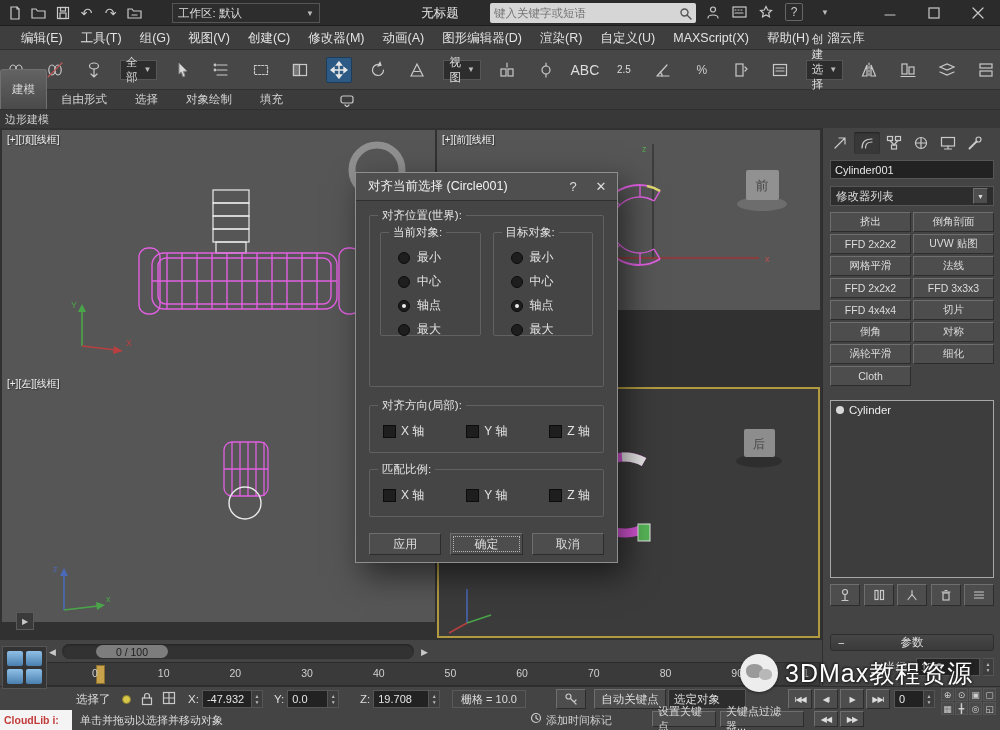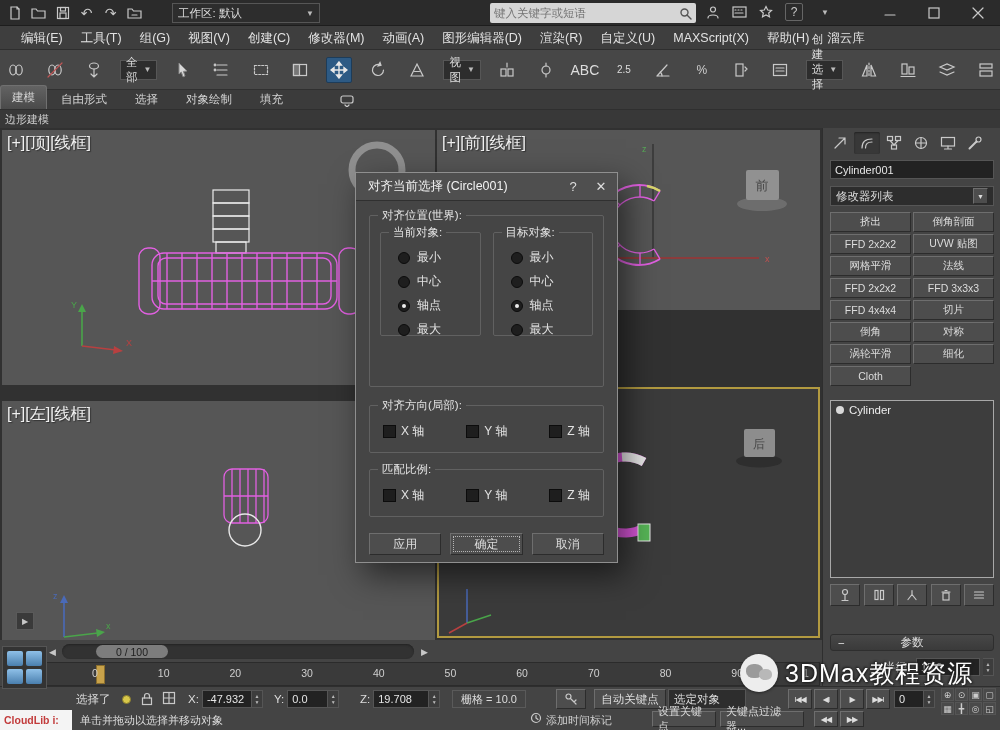--- a/index.html
+++ b/index.html
@@ -23,27 +23,27 @@
 #menubar .mi{padding:0 9px;line-height:24px;font-size:12.5px;color:#e2e2e2;white-space:nowrap}
 
 #toolbar{position:absolute;left:0;top:50px;width:1000px;height:40px;background:#474747;display:flex;align-items:center;padding:0 3px;gap:13px;border-bottom:1px solid #303030}
 .tb-ic{width:26px;height:26px;border-radius:2px;font-size:14px;flex:none}
 .tb-ic.active{background:#2d5a84;border:1px solid #1d3c59}
 .tb-txt{font-size:14px;color:#ddd}
 
 #ribbon{position:absolute;left:0;top:90px;width:1000px;height:38px;background:#3b3b3b}
 #rtabs{display:flex;align-items:flex-end;height:20px;border-bottom:1px solid #2f2f2f}
 .rtab{padding:2px 14px;font-size:11.5px;color:#d4d4d4;white-space:nowrap}
-.rtab.active{background:linear-gradient(#636363,#4a4a4a);border:1px solid #707070;border-bottom:none;border-radius:3px 3px 0 0;padding:4px 11px}
+.rtab.active{background:linear-gradient(#636363,#4a4a4a);border:1px solid #707070;border-bottom:none;border-radius:3px 3px 0 0;padding:12px 11px}
 #rsub{height:18px;display:flex;align-items:center;padding-left:5px;font-size:11px;color:#cfcfcf;background:#383838}
 
 #vparea{position:absolute;left:0;top:128px;width:822px;height:512px;background:#313131}
 .vp{position:absolute;background:#565656;overflow:hidden}
 .vp.active{background:#3b3b3b;border:2px solid #b29a40}
-.vplabel{position:absolute;top:3px;left:5px;font-size:16px;color:#f0f0f0;z-index:5;text-shadow:1px 1px 1px #333}
+.vplabel{position:absolute;top:3px;left:5px;font-size:10px;color:#f0f0f0;z-index:5;text-shadow:1px 1px 1px #333}
 
 .field{background:#222;border:1px solid #555;height:18px;display:inline-flex;align-items:center;padding:0 4px;font-size:11px;color:#e6e6e6}
 .spin{display:inline-flex;flex-direction:column;justify-content:center;align-items:center;width:11px;height:18px;background:#3d3d3d;border:1px solid #555;border-left:none;font-size:5px;color:#bbb;line-height:6px}
 .btn3{background:#4d4d4d;border:1px solid #2c2c2c;border-top-color:#6e6e6e;border-left-color:#6e6e6e;color:#ddd;display:inline-flex;align-items:center;justify-content:center;font-size:11px}
 .gridbox{border:1px solid #5a5a5a;height:18px;padding:0 8px;display:inline-flex;align-items:center;font-size:11px;color:#ddd}
 
 #tslider{position:absolute;left:0;top:640px;width:822px;height:22px;background:#444}
 #groove{position:absolute;left:62px;top:4px;width:352px;height:15px;background:#323232;border-radius:8px;box-shadow:inset 0 1px 2px #222}
 #sliderbtn{position:absolute;left:34px;top:1px;width:72px;height:13px;background:#7d7d7d;border-radius:7px;color:#1d1d1d;font-size:10.5px;display:flex;align-items:center;justify-content:center}
 #trackbar{position:absolute;left:45px;top:662px;width:775px;height:24px;background:#3a3a3a;border:1px solid #2b2b2b}
@@ -127,20 +127,21 @@
           <svg class="s" width="15" height="14">
             <path d="M1 12 V3 h4 l1.5 2 H14 v7 z"></path>
             <path d="M5 9 h5"></path>
           </svg>
         </span>
     </div>
     <div class="dd" style="position:absolute;left:172px;top:3px;width:148px">
       <span>工作区: 默认</span>
       <span class="caret">▼</span>
     </div>
+    <div id="doctitle">无标题</div>
     <div id="searchbox">
       <input placeholder="键入关键字或短语" style="">
       <span class="ic">
           <svg class="sd" width="13" height="13">
             <circle cx="5.5" cy="5.5" r="3.5"></circle>
             <path d="M8 8 L12 12"></path>
           </svg>
         </span>
     </div>
     <div class="row" style="position:absolute;left:706px;top:3px;gap:12px">
@@ -456,21 +457,21 @@
           <line x1="203" y1="55" x2="203" y2="67"></line>
             <line x1="163" y1="95" x2="175" y2="95"></line>
           <line x1="203" y1="135" x2="203" y2="123"></line>
           <line x1="174" y1="67" x2="183" y2="75"></line>
             <line x1="174" y1="123" x2="183" y2="115"></line>
         </g>
         <path d="M 223 61 A 40 40 0 0 0 210 56" fill="none" stroke="#d8d86a" stroke-width="2.6"></path>
       </svg>
     </div>
 
-    <div class="vp" style="left:2px;top:273px;width:433px;height:248px">
+    <div class="vp" style="left:2px;top:246px;width:433px;height:248px">
       <span class="vplabel">[+][左][线框]</span>
       <svg width="433" height="251">
         <g stroke="#e160e1" fill="none" stroke-width="1.3">
           <rect x="222" y="68" width="44" height="54" rx="8"></rect>
           <line x1="230" y1="68" x2="230" y2="122"></line>
             <line x1="238" y1="68" x2="238" y2="122"></line>
           <line x1="246" y1="68" x2="246" y2="122"></line>
             <line x1="254" y1="68" x2="254" y2="122"></line>
           <line x1="262" y1="68" x2="262" y2="122"></line>
           <line x1="222" y1="95" x2="266" y2="95"></line>

